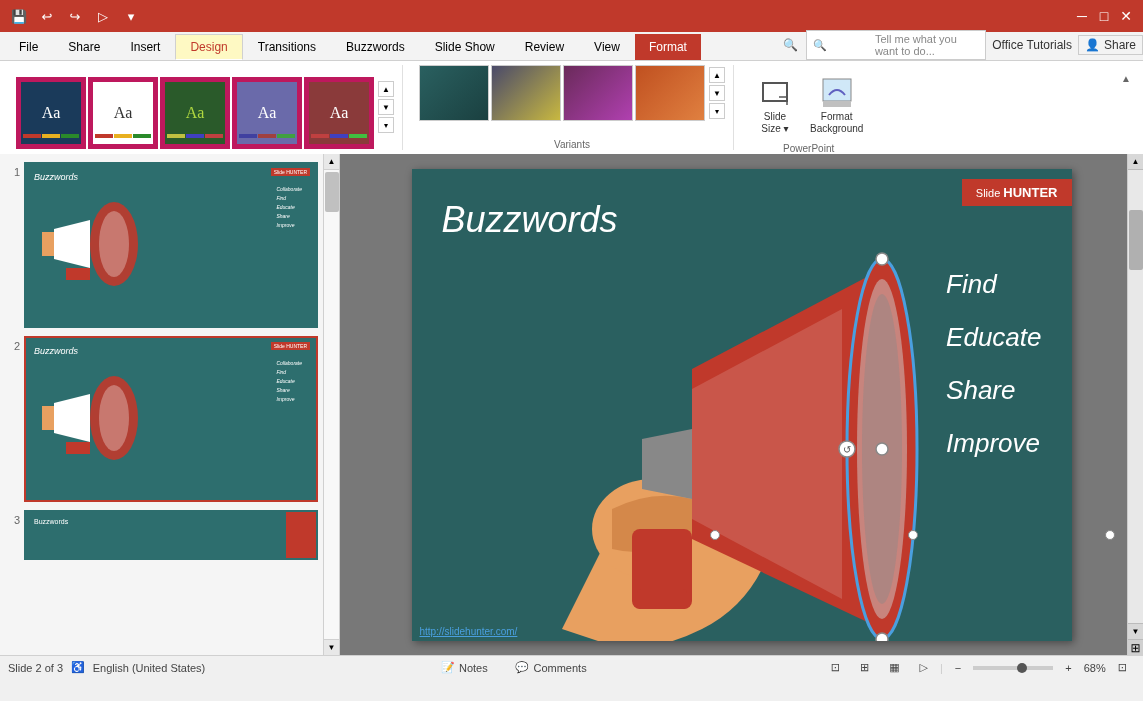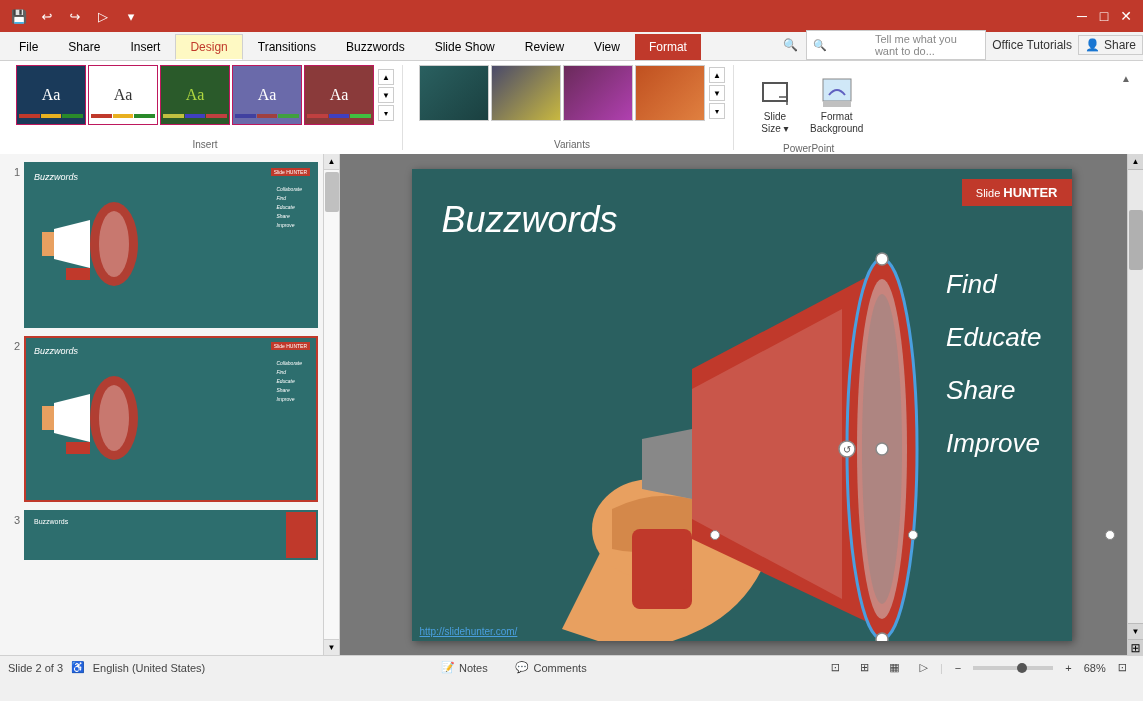--- a/index.html
+++ b/index.html
@@ -73,25 +73,26 @@
       margin-top: auto;
       padding-top: 4px;
     }
     .theme-grid {
       display: flex;
       gap: 2px;
       align-items: center;
     }
     .theme-item {
       width: 70px;
-      height: 60px;
-      border: 1px solid #be185d;
+      height: 72px;
+      border: 5px solid #be185d;
       cursor: pointer;
       overflow: hidden;
       position: relative;
+      margin-top: 12px;
     }
     .theme-arrow {
       display: flex;
       flex-direction: column;
       gap: 2px;
       margin-left: 2px;
     }
     .theme-arrow-btn {
       width: 16px;
       height: 16px;

